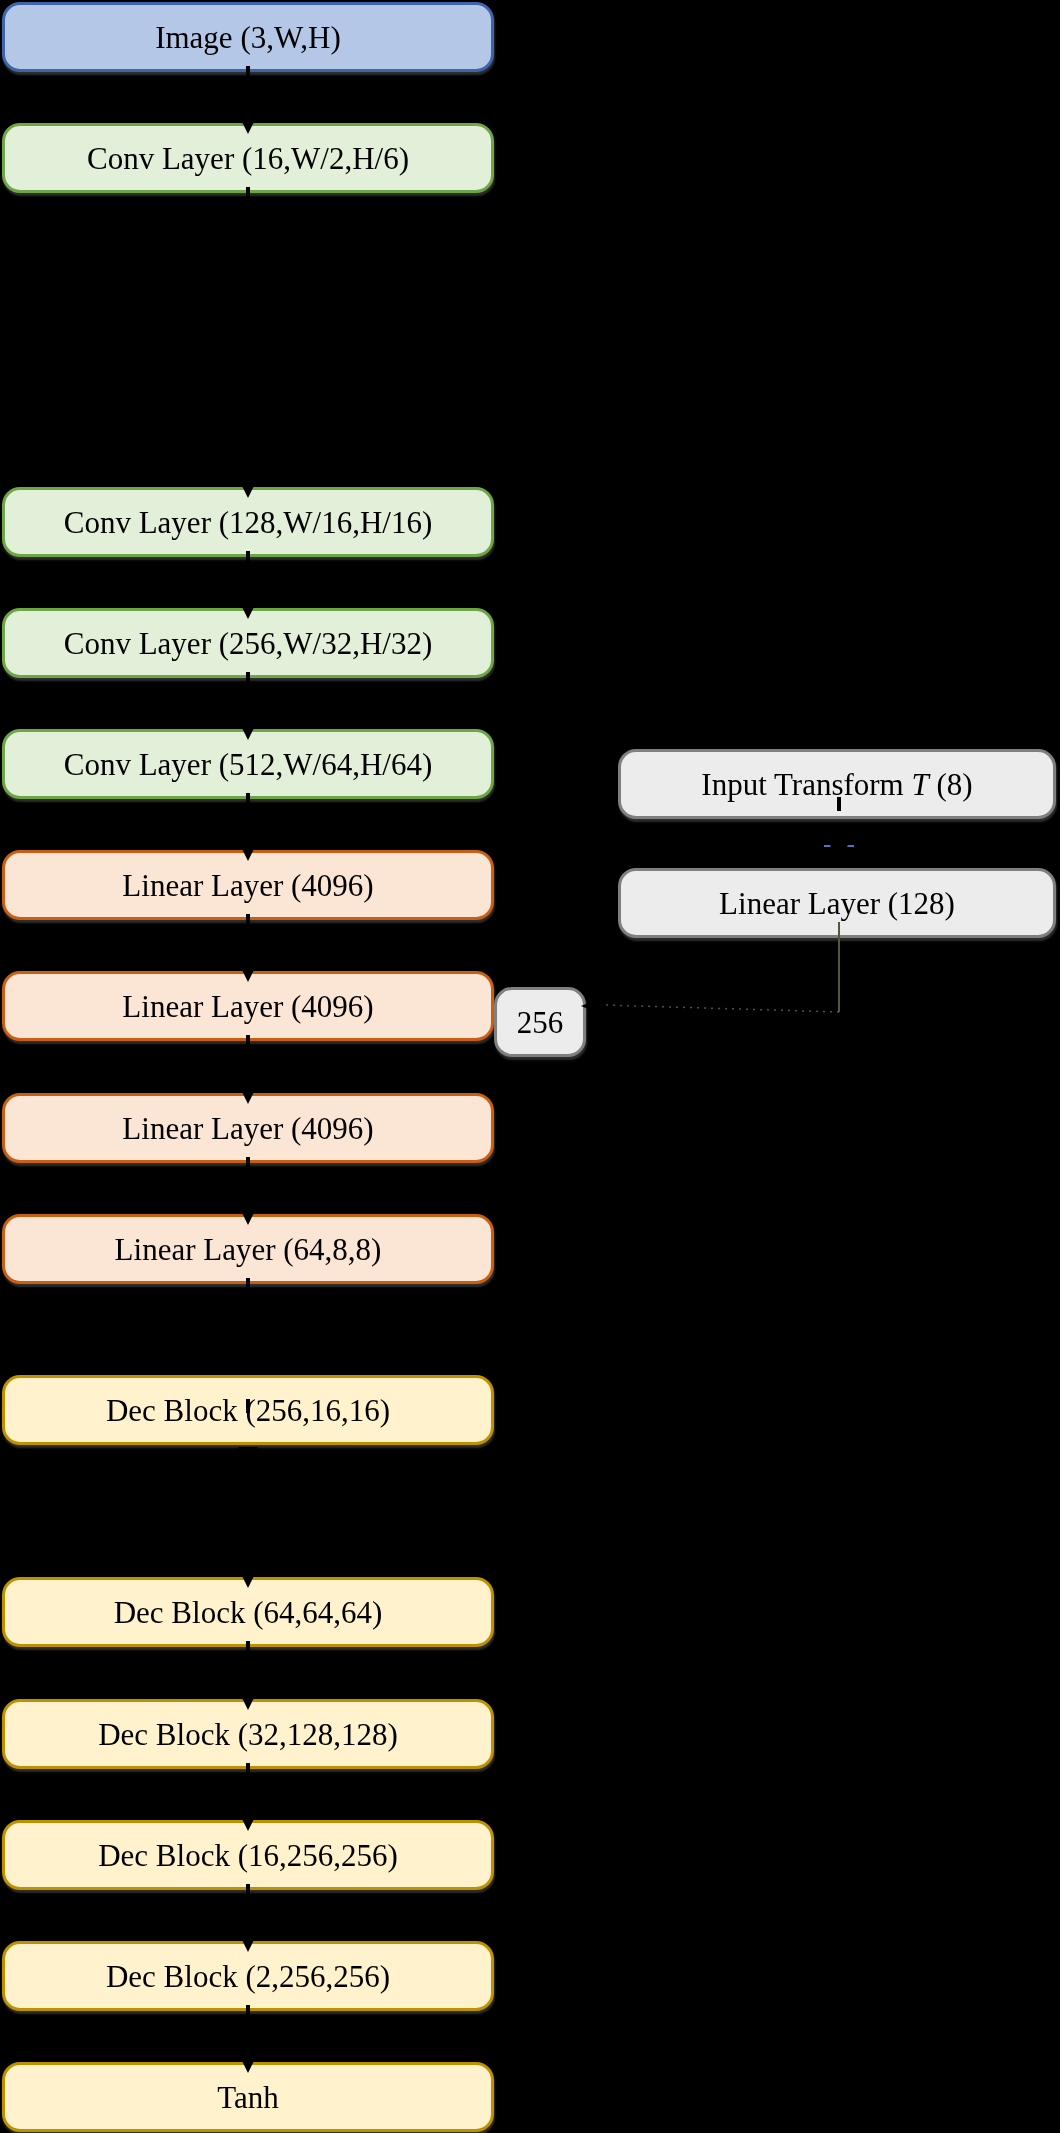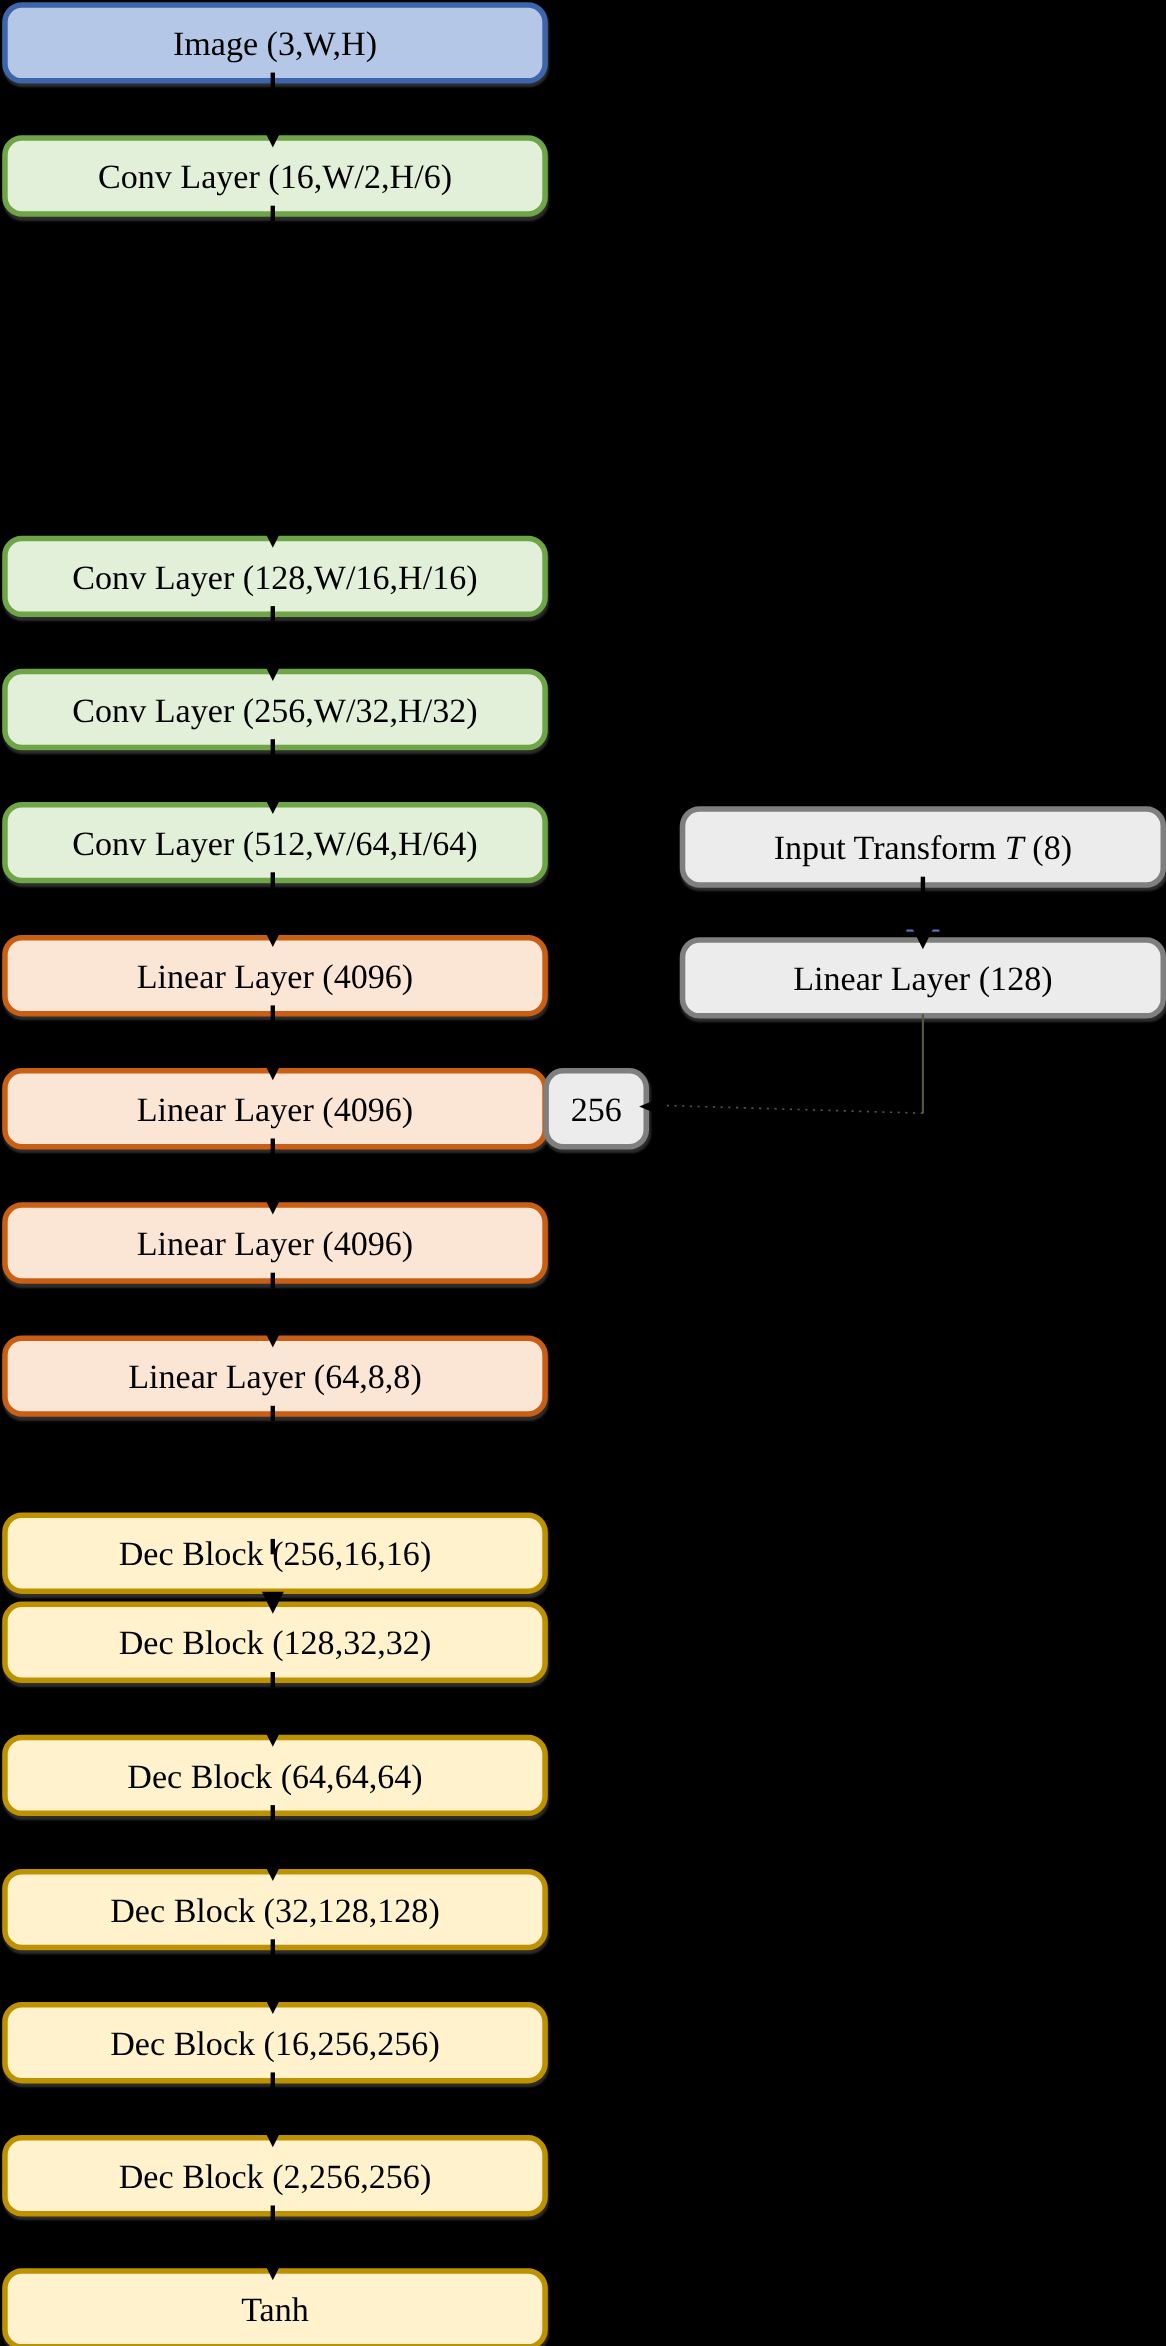--- a/index.html
+++ b/index.html
@@ -2,51 +2,50 @@
 <html><head>
 <meta charset="utf-8">
 <style>
   html,body{margin:0;padding:0;background:#000;}
   .canvas{
     position:relative;width:1060px;height:2133px;background:#000;overflow:hidden;
     font-family:"Liberation Serif","DejaVu Serif",serif;color:#000;
   }
   .node{
     position:absolute;left:2px;width:486px;height:64px;
-    border:5px solid #ef4444;border-radius:18px;
+    border:3px solid #ef4444;border-radius:18px;
     display:flex;align-items:center;justify-content:center;
     font-size:31px;line-height:1;white-space:pre;
     box-shadow:1px 3px 2px rgba(150,150,150,0.30);
   }
   .input {background:#B4C7E7;border-color:#3E64AA;}
   .conv  {background:#E2EFD9;border-color:#6EA546;}
   .linear{background:#FBE5D5;border-color:#C85F14;}
   .dec   {background:#FFF2CC;border-color:#BE9100;}
-  .aux   {background:#ECECEC;border-color:#7F7F7F;}
+  .aux   {background:#ECECEC;border-color:#7F7F7F;margin-top:16px;}
   .side  {left:618px;width:432px;}
   .latent{left:494px;width:86px;}
   .var{font-style:italic;}
   svg.overlay{position:absolute;left:0;top:0;pointer-events:none;}
 </style>
 </head>
 <body>
 
 <div class="canvas">
 
   <div class="node input" style="top:2px">Image (3,W,H)</div>
   <div class="node conv" style="top:123px">Conv Layer (16,W/2,H/6)</div>
   <div class="node conv" style="top:487px">Conv Layer (128,W/16,H/16)</div>
   <div class="node conv" style="top:608px">Conv Layer (256,W/32,H/32)</div>
   <div class="node conv" style="top:729px">Conv Layer (512,W/64,H/64)</div>
   <div class="node linear" style="top:850px">Linear Layer (4096)</div>
   <div class="node linear" style="top:971px">Linear Layer (4096)</div>
   <div class="node linear" style="top:1093px">Linear Layer (4096)</div>
   <div class="node linear" style="top:1214px">Linear Layer (64,8,8)</div>
   <div class="node dec" style="top:1375px">Dec Block (256,16,16)</div>
-  <div class="node dec" style="top:1456px">Dec Block (128,32,32)</div>
   <div class="node dec" style="top:1577px">Dec Block (64,64,64)</div>
   <div class="node dec" style="top:1699px">Dec Block (32,128,128)</div>
   <div class="node dec" style="top:1820px">Dec Block (16,256,256)</div>
   <div class="node dec" style="top:1941px">Dec Block (2,256,256)</div>
   <div class="node dec" style="top:2062px">Tanh</div>
 
   <div class="node aux side" style="top:733px">
     <span>Input Transform </span><span class="var">T</span><span> (8)</span>
   </div>
   <div class="node aux side" style="top:852px">Linear Layer (128)</div>

